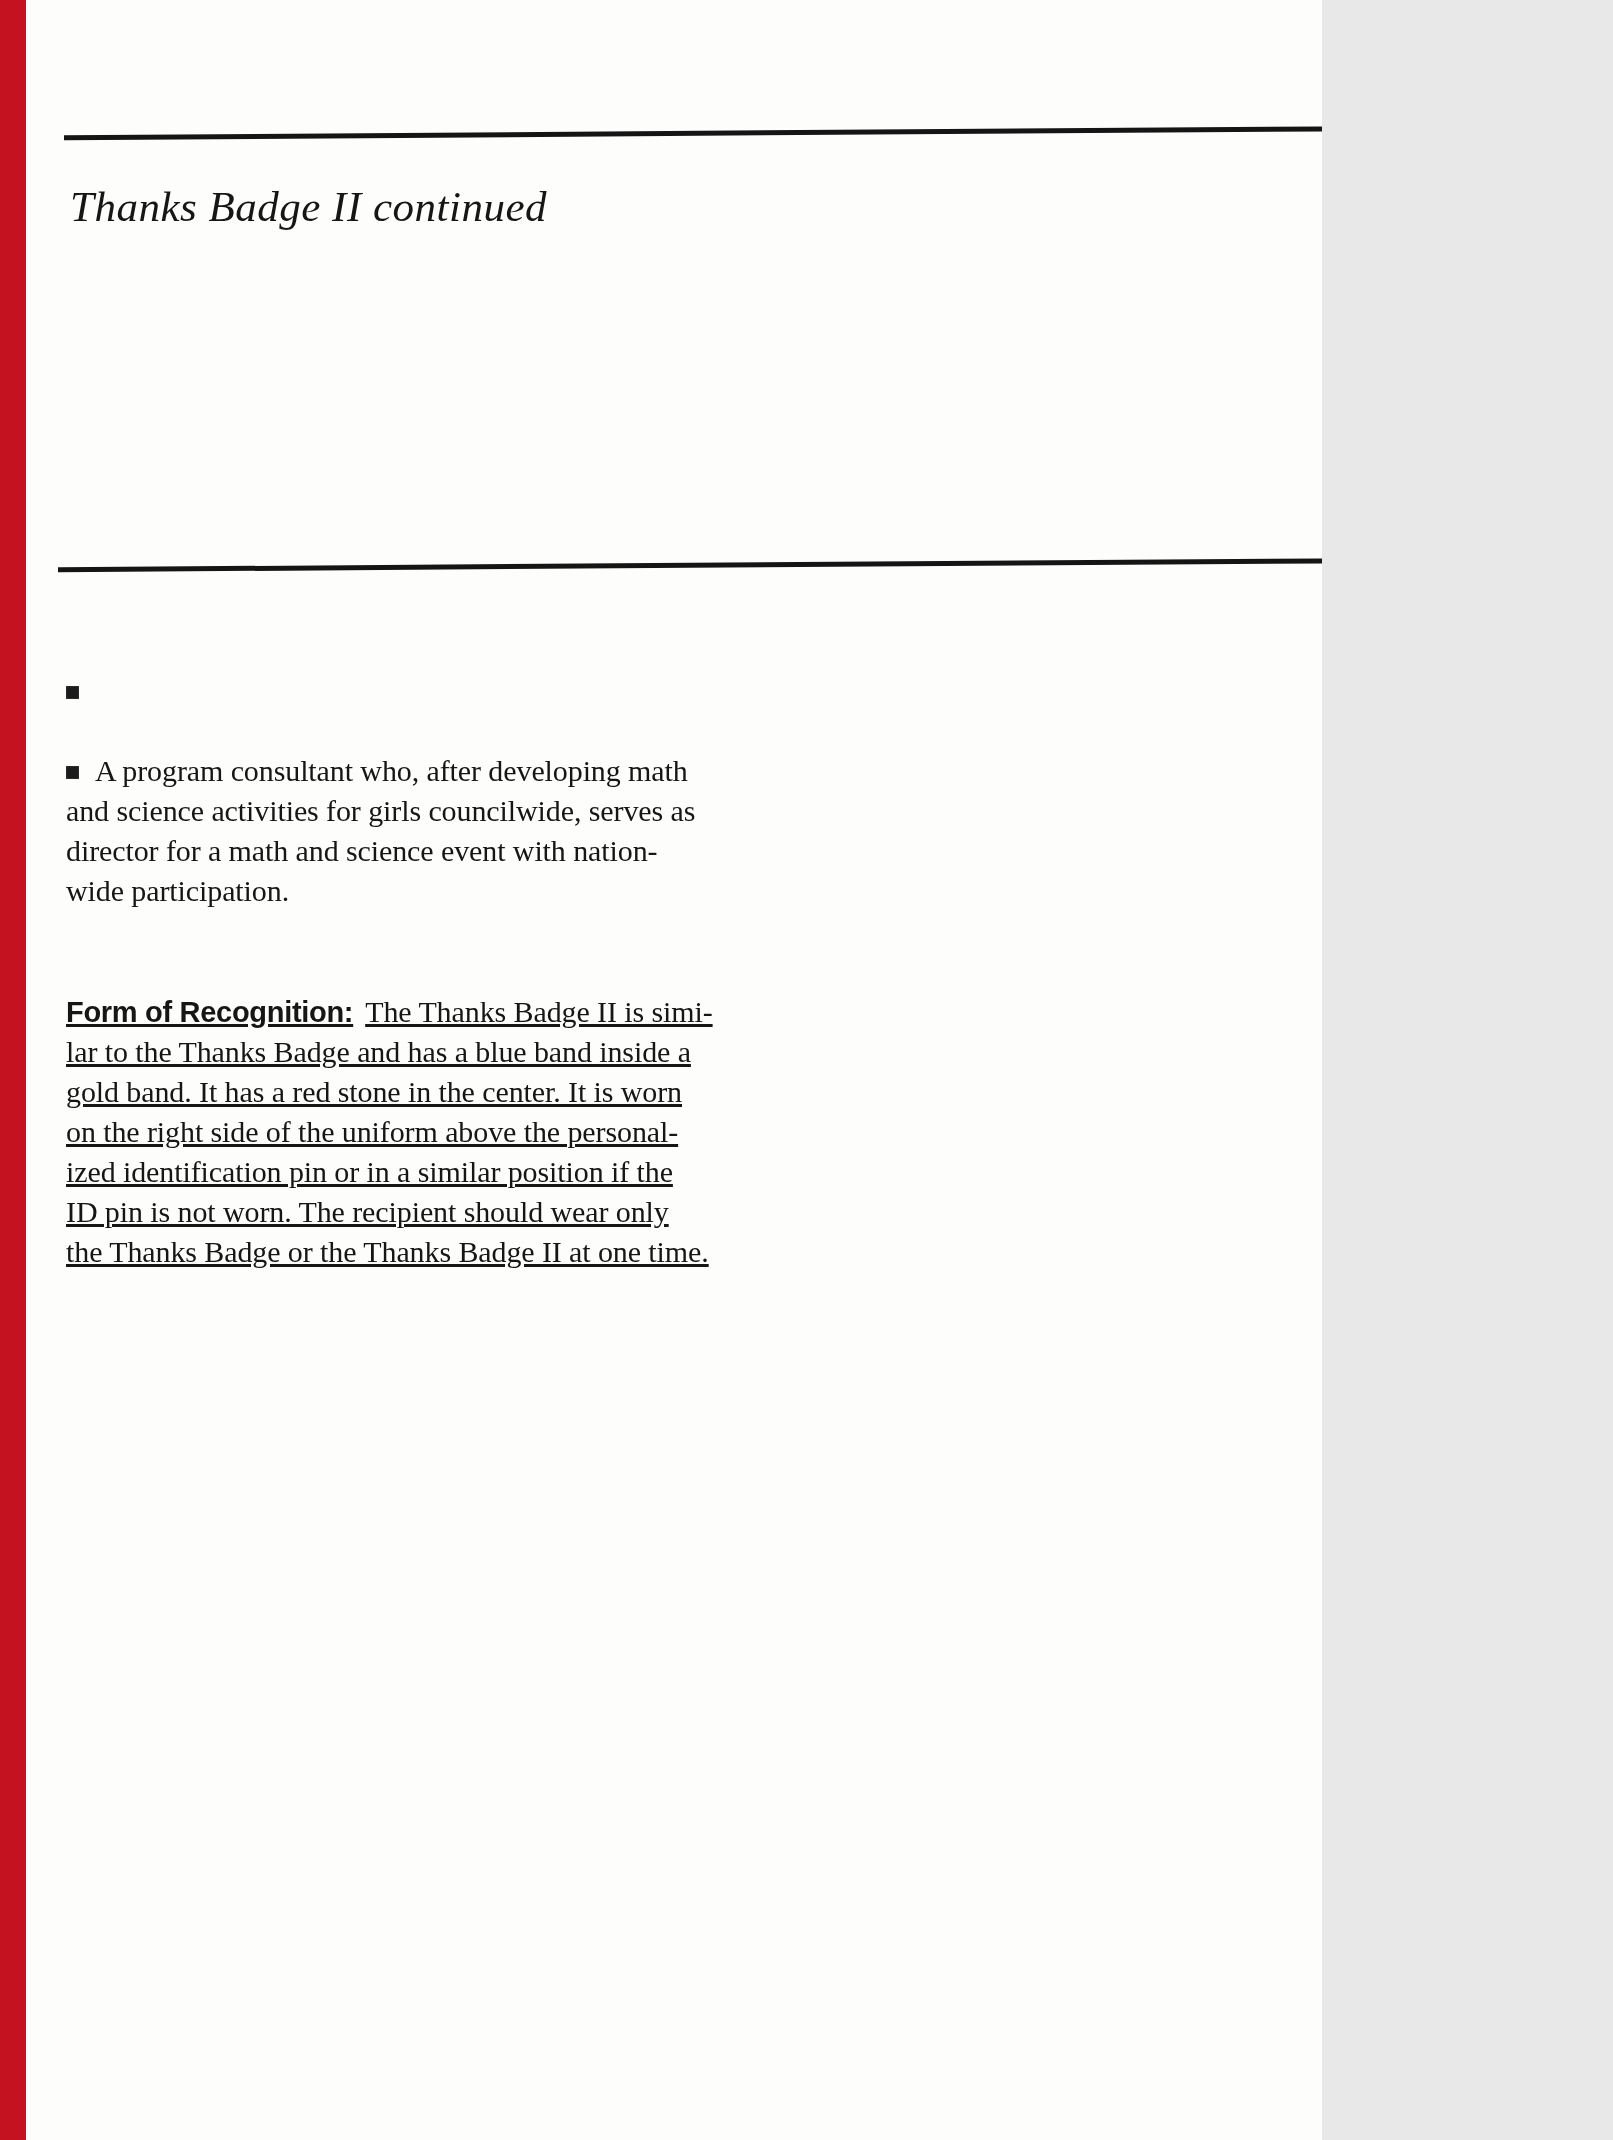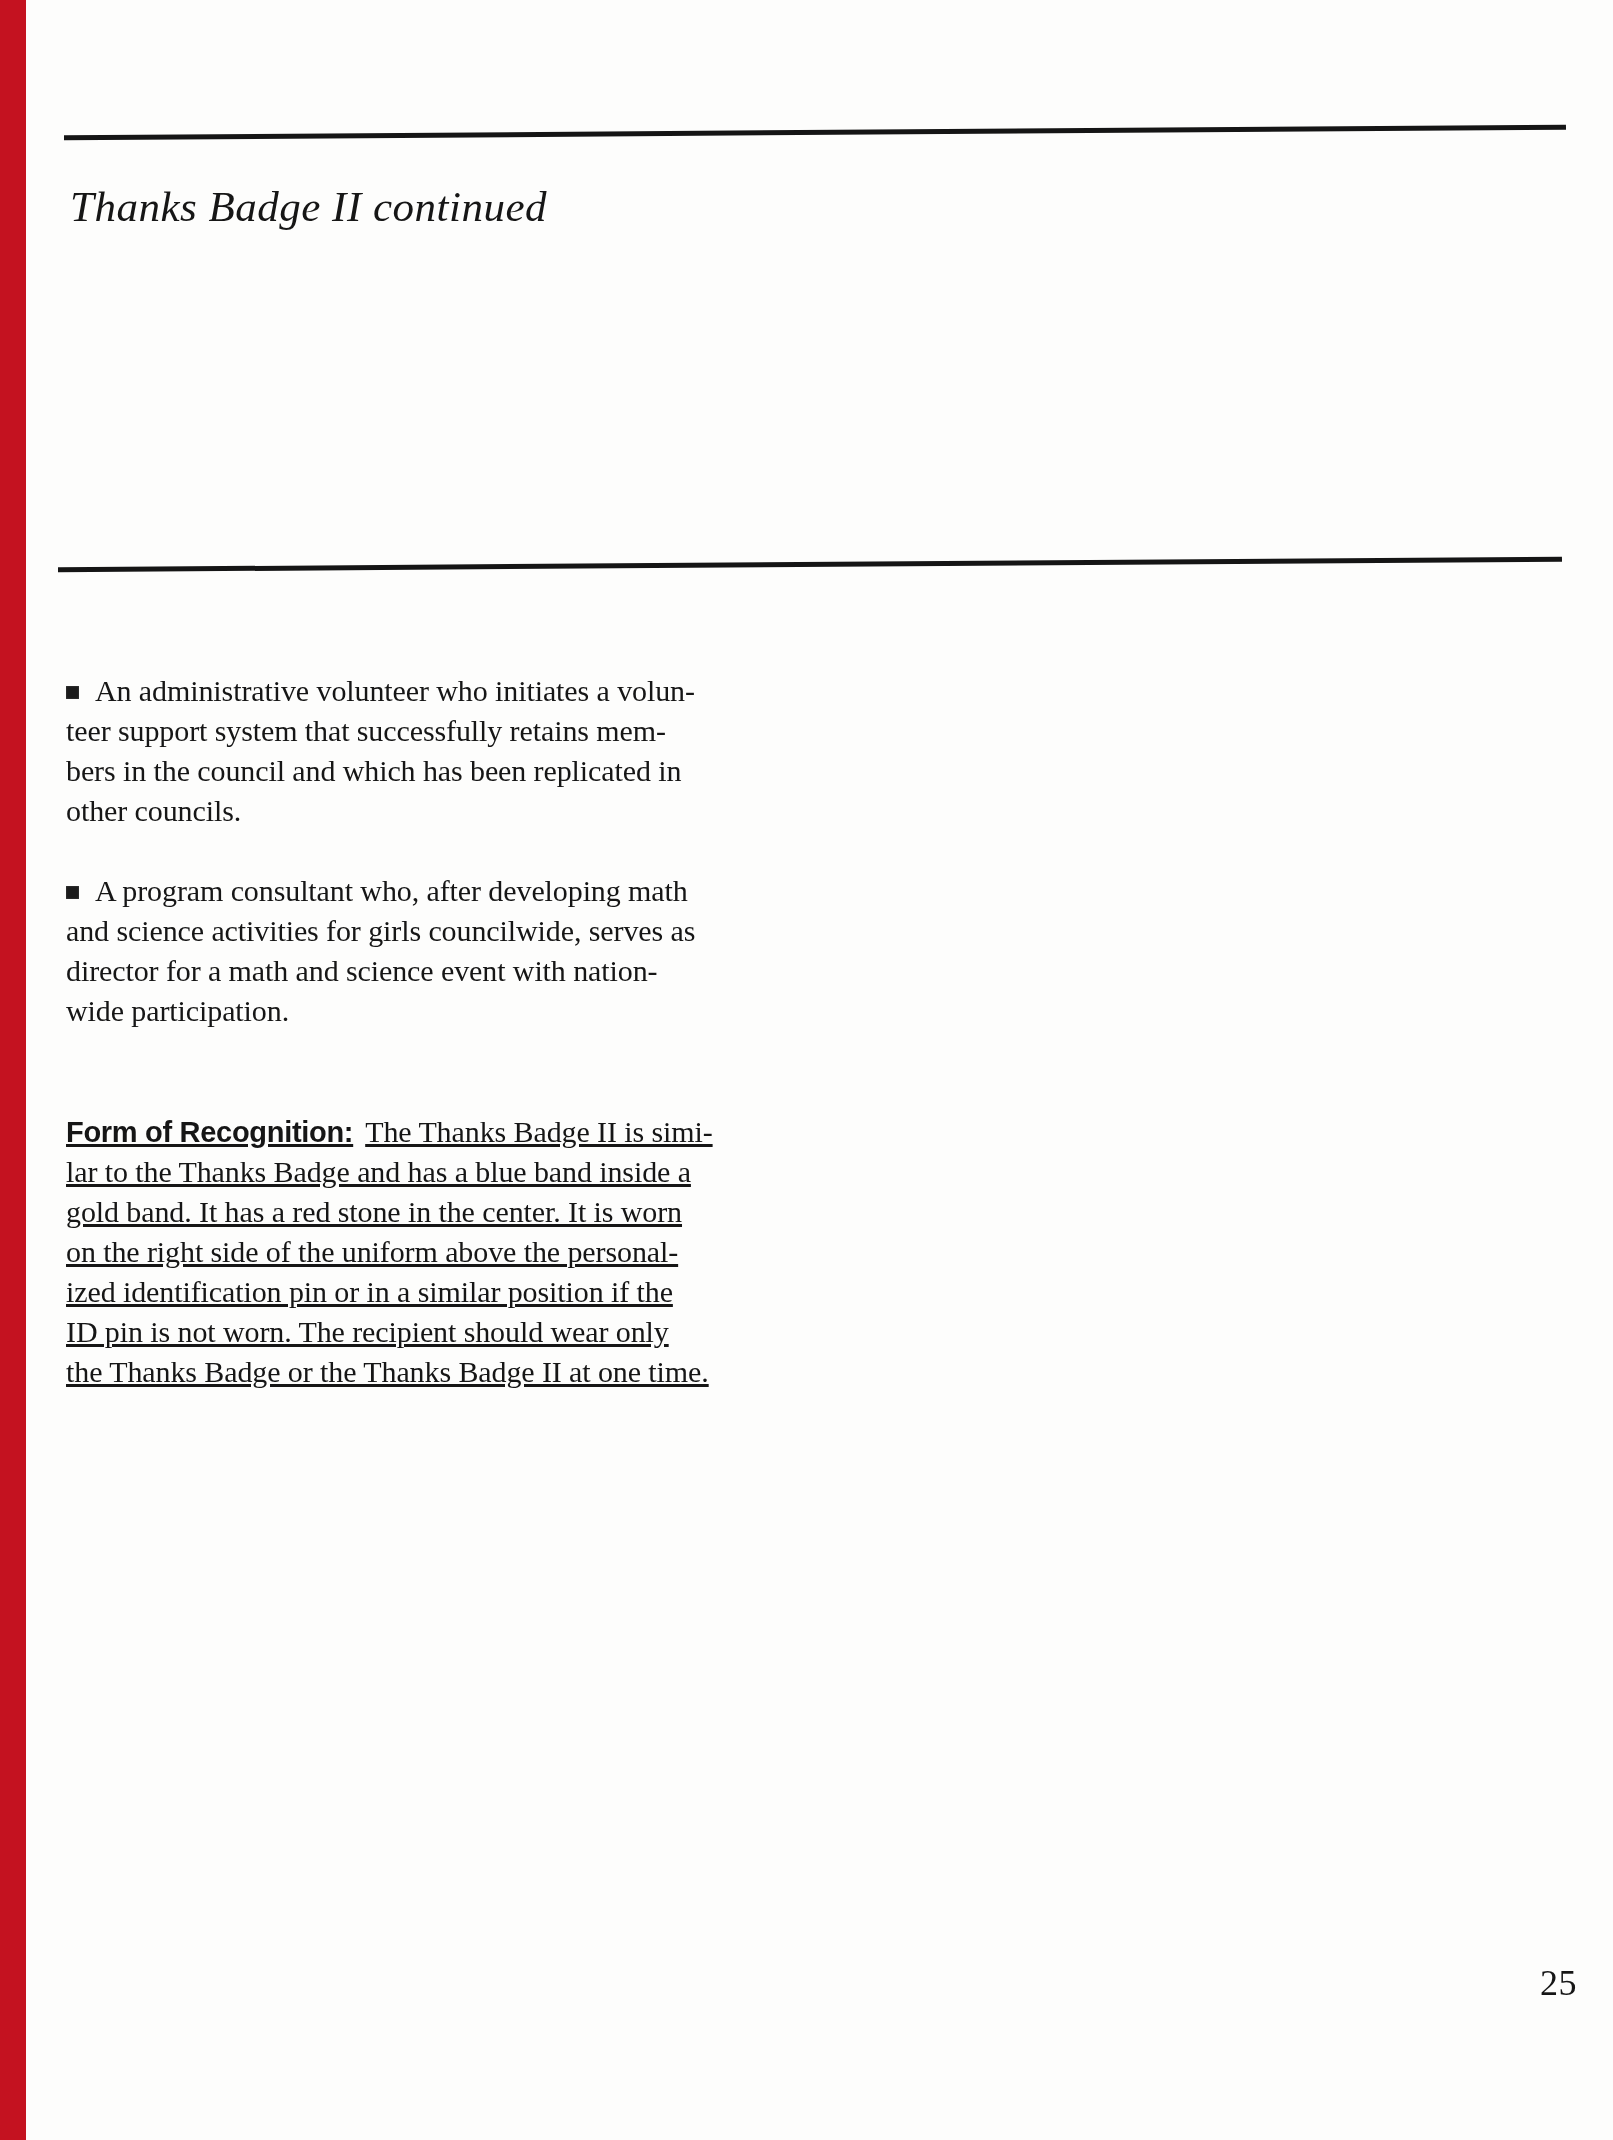--- a/index.html
+++ b/index.html
@@ -2,21 +2,21 @@
 <html><head>
 <meta charset="utf-8">
 <style>
   html, body {
     margin: 0;
     padding: 0;
     background: #e8e8e8;
   }
   .page {
     position: relative;
-    width: 1613px;
+    width: 1322px;
     height: 2140px;
     background: #fdfdfc;
     overflow: hidden;
     font-family: "Liberation Serif", serif;
     color: #161616;
   }
   .edge-bar {
     position: absolute;
     left: 0;
     top: 0;
@@ -108,24 +108,21 @@
 
   <div class="rule rule-top"></div>
 
   <h1 class="page-title">Thanks Badge II continued</h1>
 
   <div class="rule rule-section"></div>
 
   <div class="body-col">
 
     <p class="bullet-item">
-      <span class="bullet-square"></span><span>An administrative volunteer who initiates a volun-
-teer support system that successfully retains mem-
-bers in the council and which has been replicated in
-other councils.</span>
+      <span class="bullet-square"></span>
     </p>
 
     <p class="bullet-item">
       <span class="bullet-square"></span><span>A program consultant who, after developing math
 and science activities for girls councilwide, serves as
 director for a math and science event with nation-
 wide participation.</span>
     </p>
 
 

